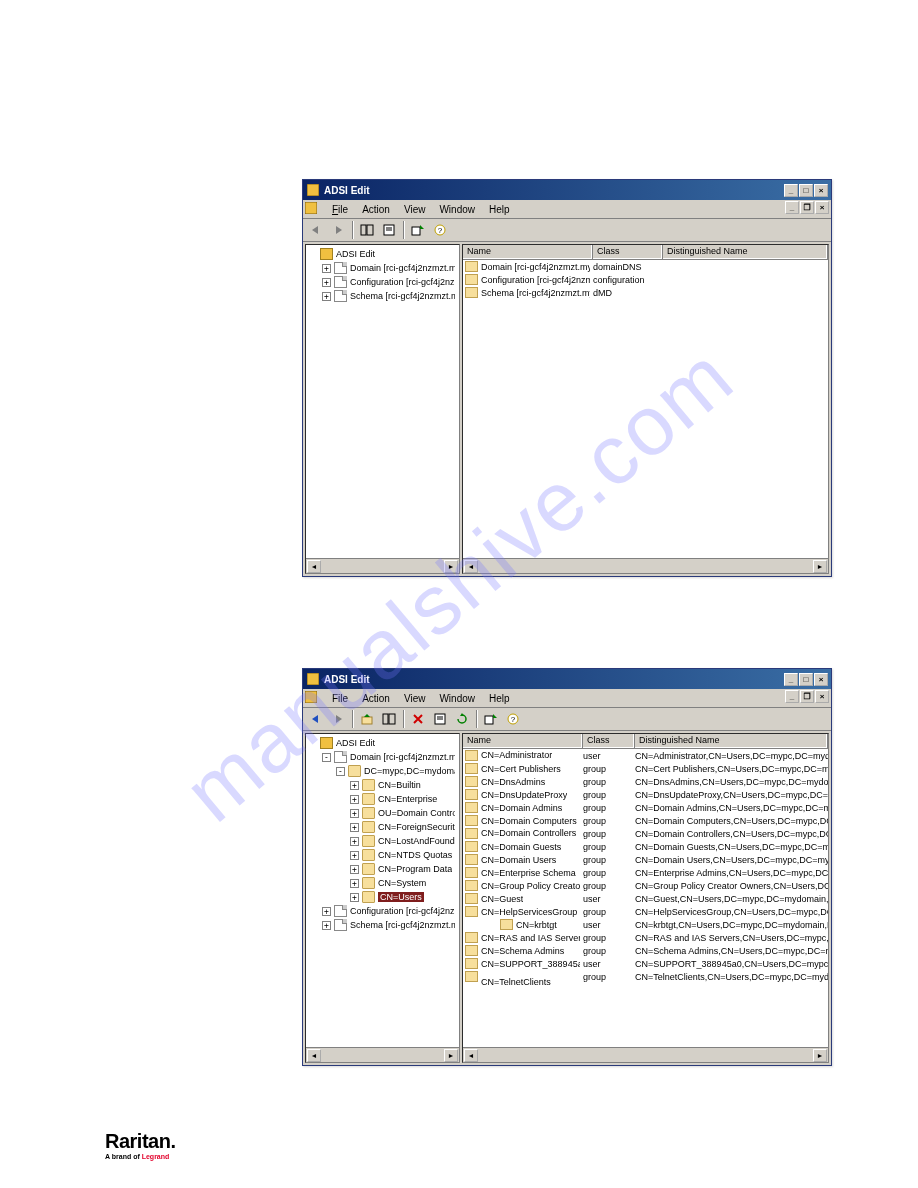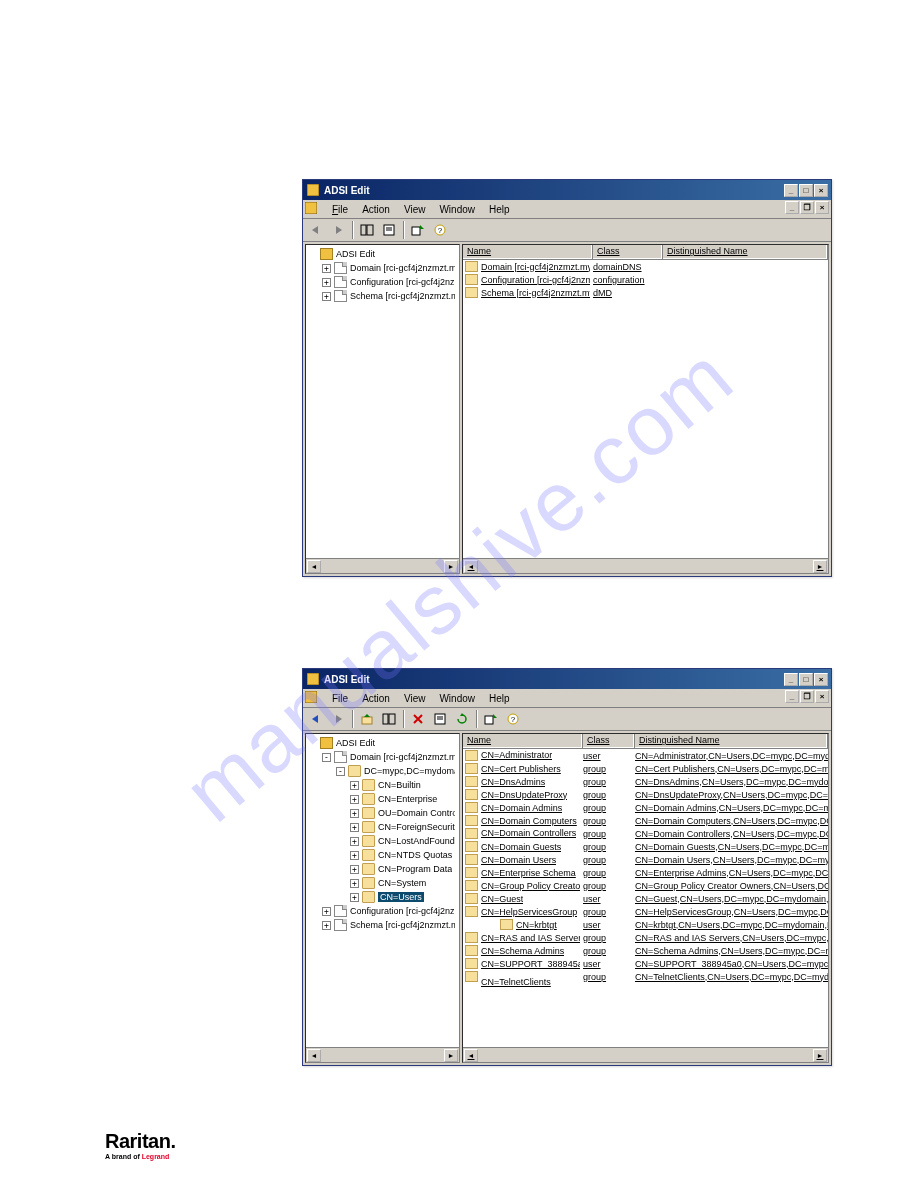--- a/index.html
+++ b/index.html
@@ -98,21 +98,21 @@
     min-height: 0;
   }
   .pane {
     border: 1px inset #808080;
     background: #ffffff;
     overflow: hidden;
     display: flex;
     flex-direction: column;
   }
   .pane-left { width: 155px; }
-  .pane-right { flex: 1; text-decoration: underline; }
+  .pane-right { flex: 1; }
   .tree {
     flex: 1;
     overflow: auto;
     font-size: 9px;
     padding: 2px 0;
     white-space: nowrap;
   }
   .tnode {
     display: flex;
     align-items: center;
@@ -131,21 +131,21 @@
   .texp.none { border: none; background: transparent; }
   .ticon-tree {
     width: 13px; height: 12px; margin-right: 3px; flex-shrink: 0;
     display: inline-block;
   }
   .ticon-root { background: #f0c040; border: 1px solid #a08020; }
   .ticon-folder { background: #f7df9c; border: 1px solid #c0a050; border-radius: 1px; }
   .ticon-doc { background: #fff; border: 1px solid #888; position: relative; }
   .ticon-doc::after { content:""; position:absolute; right:-1px; top:-1px; width:4px; height:4px; background:#ccc; border-left:1px solid #888; border-bottom:1px solid #888; }
   .tlabel { overflow: hidden; text-overflow: clip; }
-  .tlabel.sel { background: #0c4a6e; color: #fff; padding: 0 2px; }
+  .tlabel.sel { background: #7f1d1d; color: #fff; padding: 0 2px; }
   .listhdr {
     display: flex;
     background: #d4d0c8;
     border-bottom: 1px solid #808080;
     font-size: 9px;
     height: 15px;
   }
   .lcol {
     border-right: 1px solid #808080;
     box-shadow: inset -1px -1px #fff, inset 1px 1px #d4d0c8;

